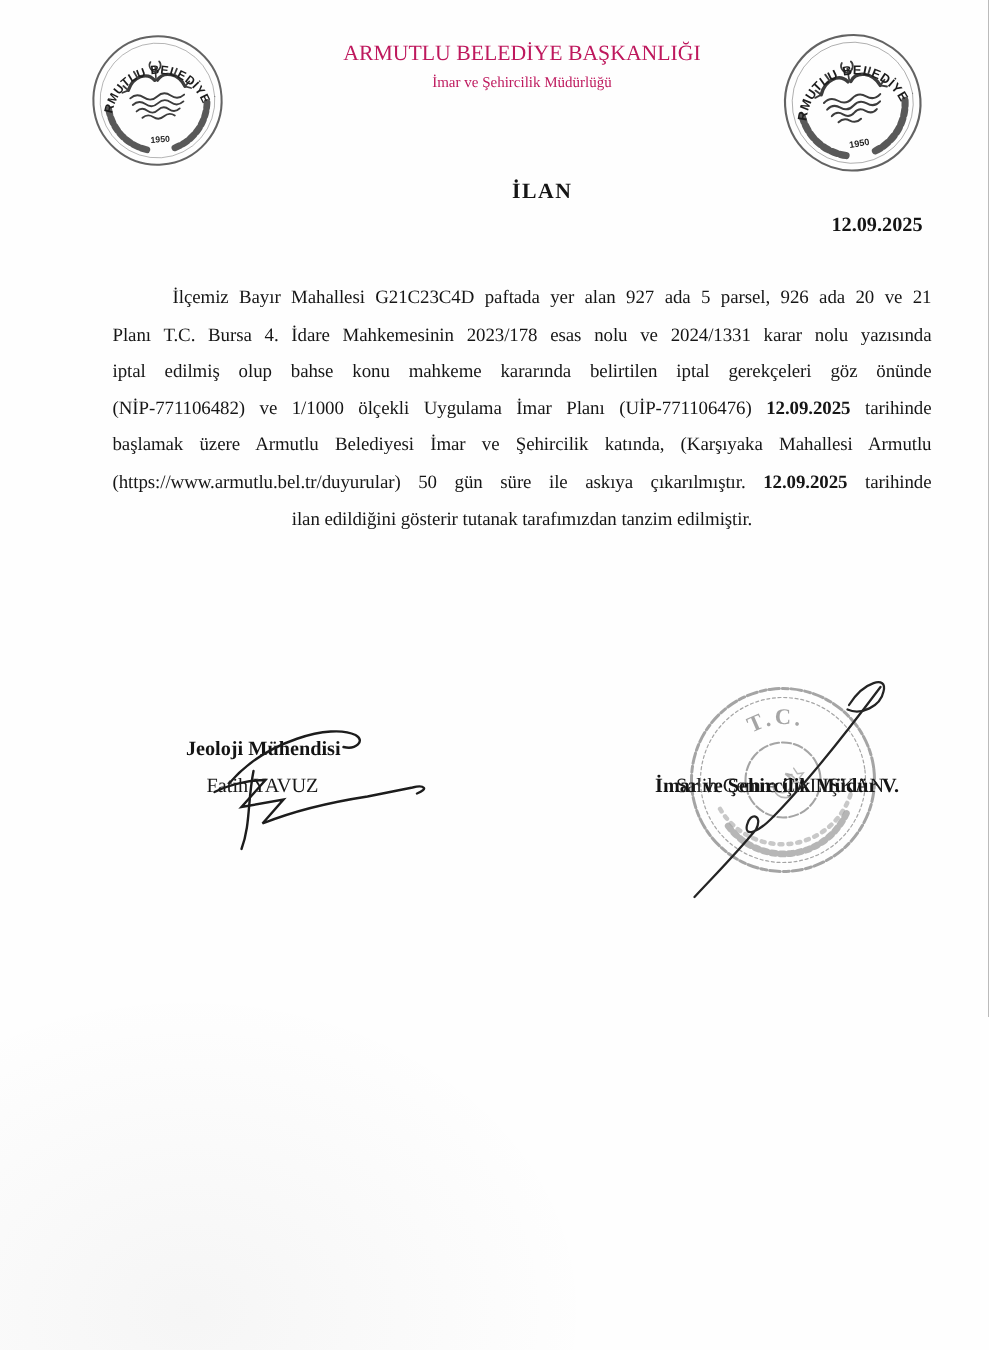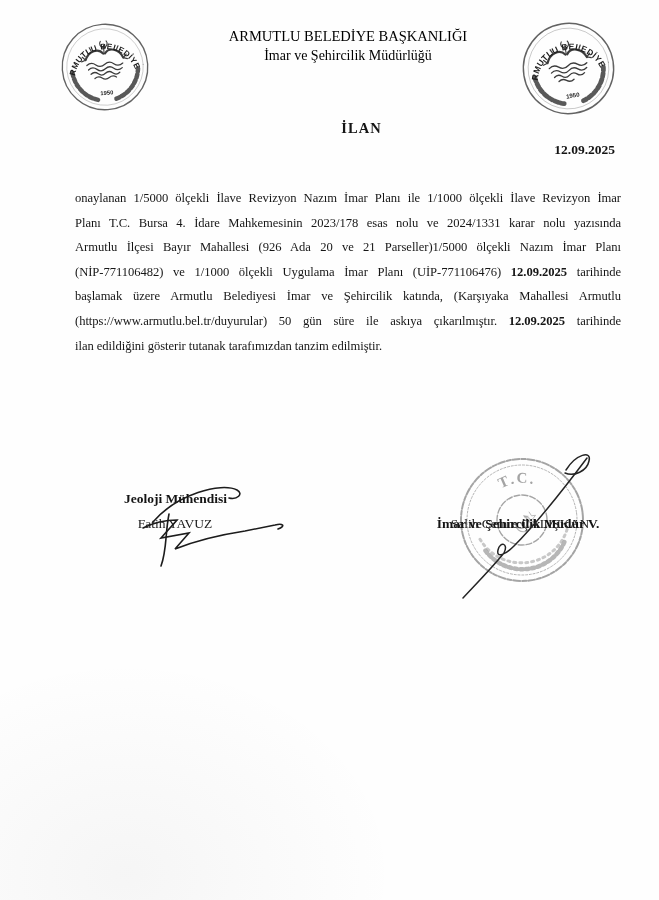--- a/index.html
+++ b/index.html
@@ -11,39 +11,39 @@
     font-family:"Liberation Serif","DejaVu Serif",serif;
     color:#111;
     overflow:hidden;
   }
   
   .seal{position:absolute;width:90px;height:90px;}
   .seal-left{left:60px;top:22px;transform:rotate(-4deg);}
   .seal-right{left:521px;top:21px;width:95px;height:95px;transform:rotate(-9deg);}
   .header-center{
     position:absolute;left:0;right:0;top:27px;
-    text-align:center;line-height:19px;font-size:14.5px;color:#000000;padding-left:37px;
+    text-align:center;line-height:19px;font-size:14.5px;color:#be185d;padding-left:37px;
   }
-  .header-center .dept{font-size:14px;}
+  .header-center .dept{font-size:10px;}
   
   .doc-title{
     position:absolute;left:0;right:0;top:120px;
     text-align:center;font-weight:bold;font-size:14.5px;letter-spacing:1px;
     transform:translateX(32px);color:#151515;
   }
   .doc-date{
     position:absolute;top:142px;right:44px;
     font-weight:bold;font-size:13.5px;color:#151515;
   }
   
   .body-par{
     position:absolute;left:75px;top:186px;width:546px;
     font-size:12.6px;color:#161616;letter-spacing:-0.05px;
   }
-  .bline{height:24.6px;line-height:24.6px;white-space:nowrap;}
+  .bline{height:24.6px;line-height:24.6px;white-space:nowrap;text-align:center;}
   .bline.j{text-align:justify;text-align-last:justify;white-space:normal;}
   .bline.indent{text-indent:40px;}
   .b{font-weight:bold;}
   
   .sig-title{position:absolute;font-weight:bold;font-size:13.5px;text-align:center;color:#141414;z-index:4;}
   .sig-name{position:absolute;font-size:13.5px;text-align:center;color:#1a1a1a;z-index:4;}
   .sig-title-left{left:118px;top:491px;width:115px;}
   .sig-name-left{left:120px;top:516px;width:110px;}
   .sig-title-right{left:426px;top:516px;width:184px;text-align:center;}
   .sig-name-right{left:430px;top:516px;width:180px;}
@@ -112,23 +112,23 @@
 
   <div class="header-center">
     <div>ARMUTLU BELEDİYE BAŞKANLIĞI</div>
     <div class="dept">İmar ve Şehircilik Müdürlüğü</div>
   </div>
 
   <div class="doc-title">İLAN</div>
   <div class="doc-date">12.09.2025</div>
 
   <div class="body-par">
-      <div class="bline j"><span>onaylanan 1/5000 ölçekli İlave Revizyon Nazım İmar Planı ile 1/1000 ölçekli İlave Revizyon İmar</span></div>
+      <div class="bline j indent"><span>İlçemiz Bayır Mahallesi G21C23C4D paftada yer alan 927 ada 5 parsel, 926 ada 20 ve 21</span></div>
       <div class="bline j"><span>Planı T.C. Bursa 4. İdare Mahkemesinin 2023/178 esas nolu ve 2024/1331 karar nolu yazısında</span></div>
-      <div class="bline j"><span>Armutlu İlçesi Bayır Mahallesi (926 Ada 20 ve 21 Parseller)1/5000 ölçekli Nazım İmar Planı</span></div>
+      <div class="bline j"><span>iptal edilmiş olup bahse konu mahkeme kararında belirtilen iptal gerekçeleri göz önünde</span></div>
       <div class="bline j"><span>(NİP-771106482) ve 1/1000 ölçekli Uygulama İmar Planı (UİP-771106476) </span><span class="b">12.09.2025</span><span> tarihinde</span></div>
       <div class="bline j"><span>başlamak üzere Armutlu Belediyesi İmar ve Şehircilik katında, (Karşıyaka Mahallesi Armutlu</span></div>
       <div class="bline j"><span>(https://www.armutlu.bel.tr/duyurular) 50 gün süre ile askıya çıkarılmıştır. </span><span class="b">12.09.2025</span><span> tarihinde</span></div>
       <div class="bline"><span>ilan edildiğini gösterir tutanak tarafımızdan tanzim edilmiştir.</span></div>
     </div>
 
   <div class="sig-title sig-title-left">Jeoloji Mühendisi</div>
   <div class="sig-name  sig-name-left">Fatih YAVUZ</div>
   <div class="sig-title sig-title-right">İmar ve Şehircilik Müdür V.</div>
   <div class="sig-name  sig-name-right">Salih Cemre ÇALIŞKAN</div>

